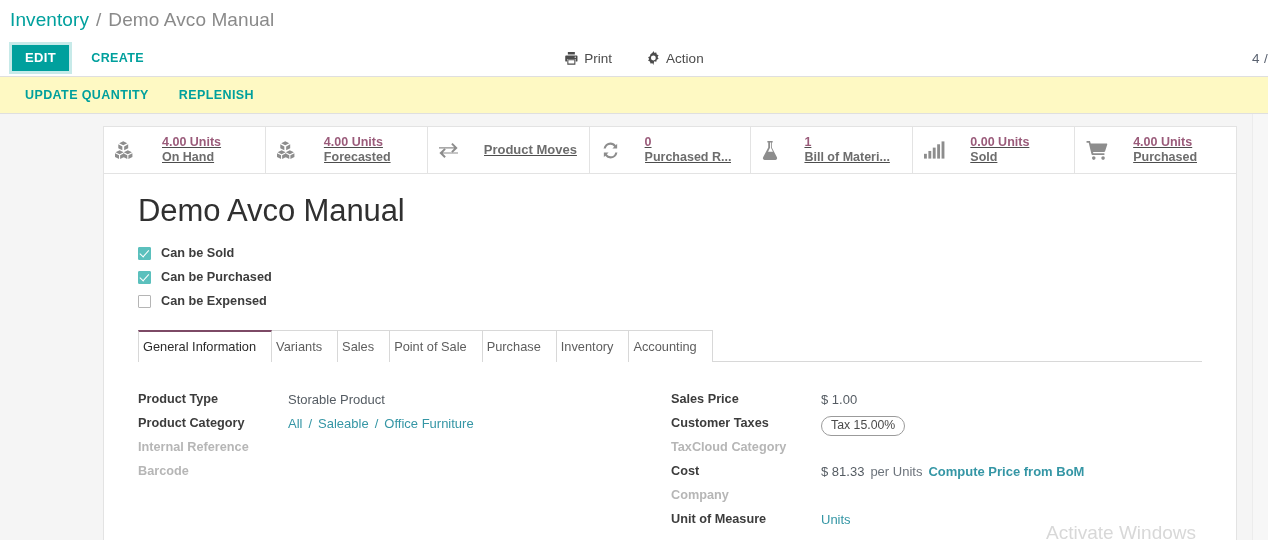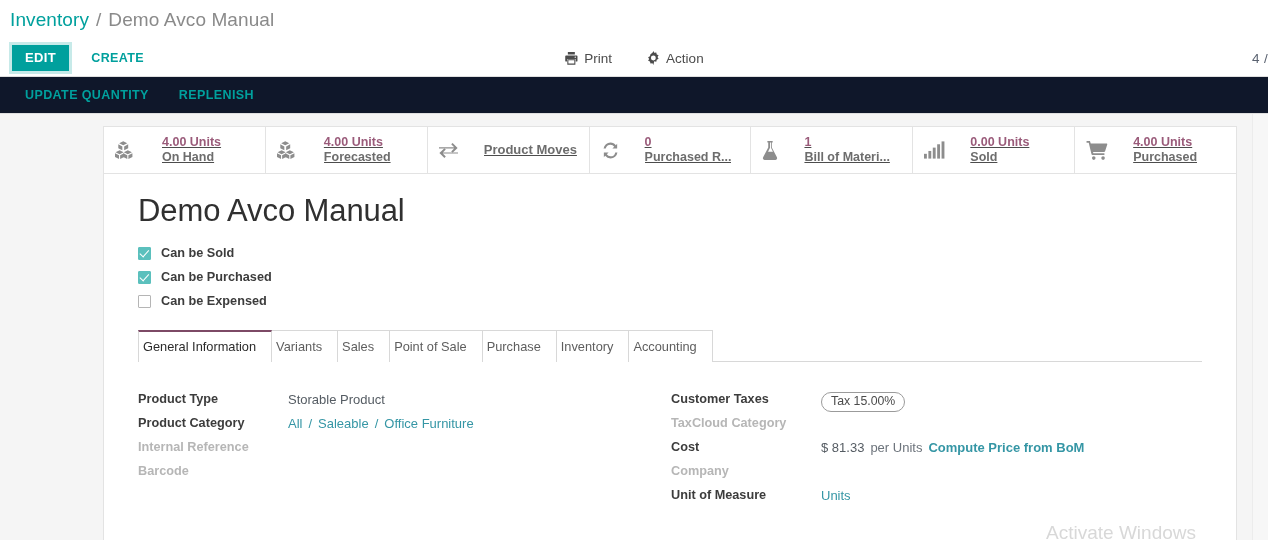--- a/index.html
+++ b/index.html
@@ -99,21 +99,21 @@
   }
 
   
   .subbar {
     height: 37px;
     display: flex;
     align-items: center;
     padding-left: 25px;
     gap: 30px;
     border-bottom: 1px solid #dfdfdf;
-    background: #0f172a;
+    background: #fef9c3;
   }
   .subbar button {
     background: none;
     border: none;
     color: #00a09d;
     font-size: 12.5px;
     font-weight: bold;
     letter-spacing: 0.4px;
     cursor: pointer;
     padding: 4px 0;
@@ -530,20 +530,24 @@
           </div>
 
           <div class="f-row">
             <div class="f-label empty">Barcode</div>
             <div class="f-value"></div>
           </div>
         </div>
 
         <div class="col col-right">
 
+          <div class="f-row">
+            <div class="f-label">Sales Price</div>
+            <div class="f-value">$ 1.00</div>
+          </div>
 
           <div class="f-row">
             <div class="f-label">Customer Taxes</div>
             <div class="f-value">
               <span class="pill">Tax 15.00%</span>
             </div>
           </div>
 
           <div class="f-row">
             <div class="f-label empty">TaxCloud Category</div>

